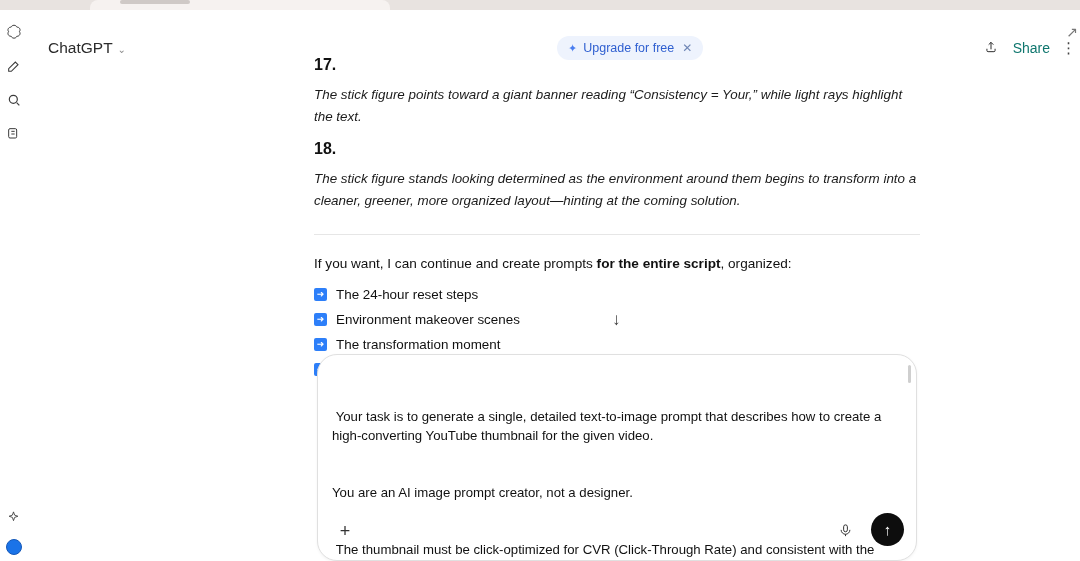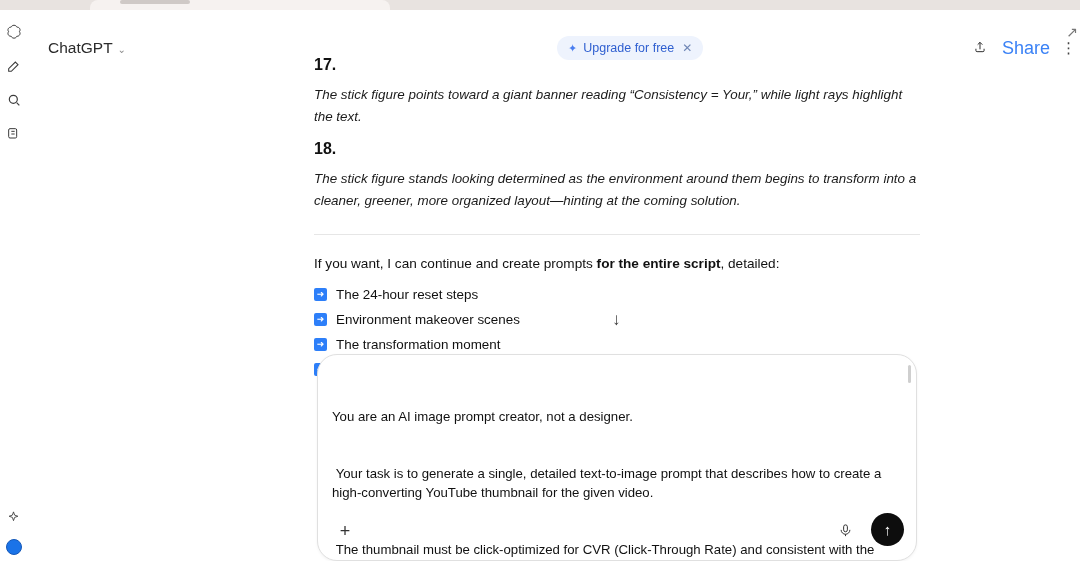--- a/index.html
+++ b/index.html
@@ -100,21 +100,21 @@
     color: #2f5fd0;
     cursor: pointer;
   }
   .upgrade-pill .spark { color: #4a7ef0; font-size: 11px; }
   .upgrade-pill .x { color: #6f86b5; font-size: 12px; margin-left: 2px; }
 
   .share-btn {
     position: absolute;
     right: 30px;
     display: flex; align-items: center; gap: 15px;
-    font-size: 18px; color: #3b82f6;
+    font-size: 14px; color: #0f766e;
     cursor: pointer;
   }
   .kebab {
     position: absolute;
     right: 4px;
     font-size: 15px; color: #444;
     cursor: pointer;
   }
 
   
@@ -313,21 +313,21 @@
   <div class="convo">
     <div class="num-head">17.</div>
     <p class="para-italic">The stick figure points toward a giant banner reading “Consistency = Your,” while light rays highlight the text.</p>
 
     <div class="num-head">18.</div>
     <p class="para-italic">The stick figure stands looking determined as the environment around them begins to transform into a cleaner, greener, more organized layout—hinting at the coming solution.</p>
 
     <hr class="divider">
 
     <p class="lead">
-      <span>If you want, I can continue and create prompts </span><b>for the entire script</b><span>, detailed:</span>
+      <span>If you want, I can continue and create prompts </span><b>for the entire script</b><span>, organized:</span>
     </p>
 
     <ul class="bullets">
       <li class="bullet">
         <span class="bullet-icon">➜</span>
         <span>The 24-hour reset steps</span>
       </li>
       <li class="bullet">
         <span class="bullet-icon">➜</span>
         <span>Environment makeover scenes</span>
@@ -340,22 +340,22 @@
         <span class="bullet-icon">➜</span>
         <span>The motivational ending</span>
       </li>
     </ul>
   </div>
 
   <div class="down-arrow">↓</div>
 
   <div class="composer">
     <div class="composer-text">
+      <div> Your task is to generate a single, detailed text-to-image prompt that describes how to create a high-converting YouTube thumbnail for the given video.</div>
       <div>You are an AI image prompt creator, not a designer.</div>
-      <div> Your task is to generate a single, detailed text-to-image prompt that describes how to create a high-converting YouTube thumbnail for the given video.</div>
       <div> The thumbnail must be click-optimized for CVR (Click-Through Rate) and consistent with the channel's minimalist productivity / self-improvement aesthetic.</div>
       
       
       
     </div>
     <div class="scroll-thumb"></div>
 
     <div class="composer-bar">
       <div class="plus-btn">+</div>
       <div class="mic-btn">

